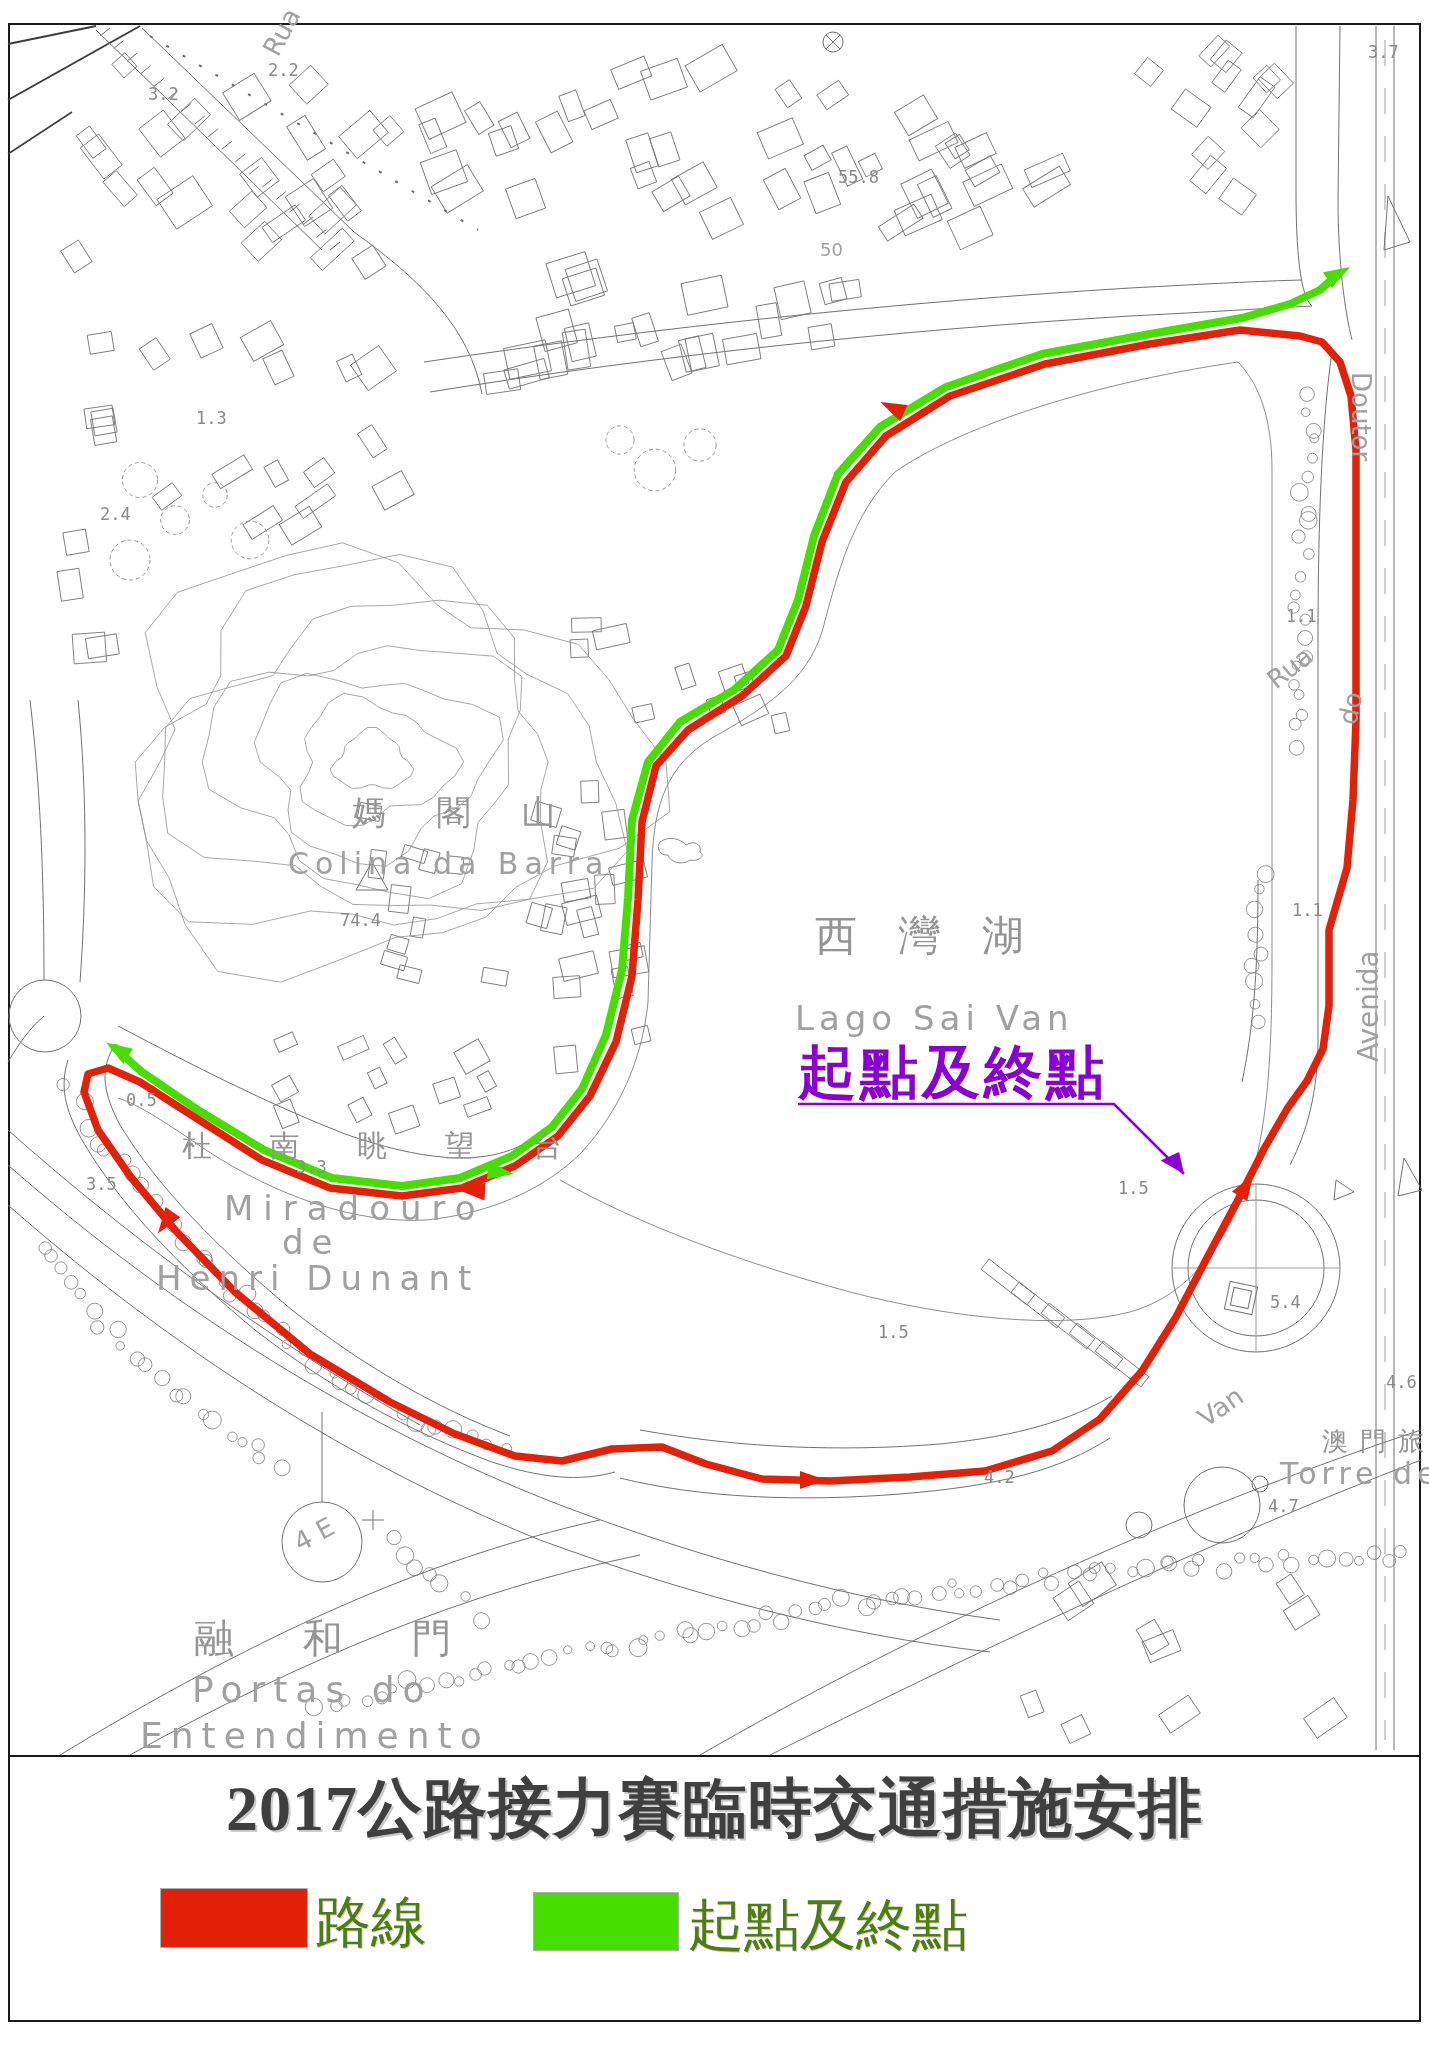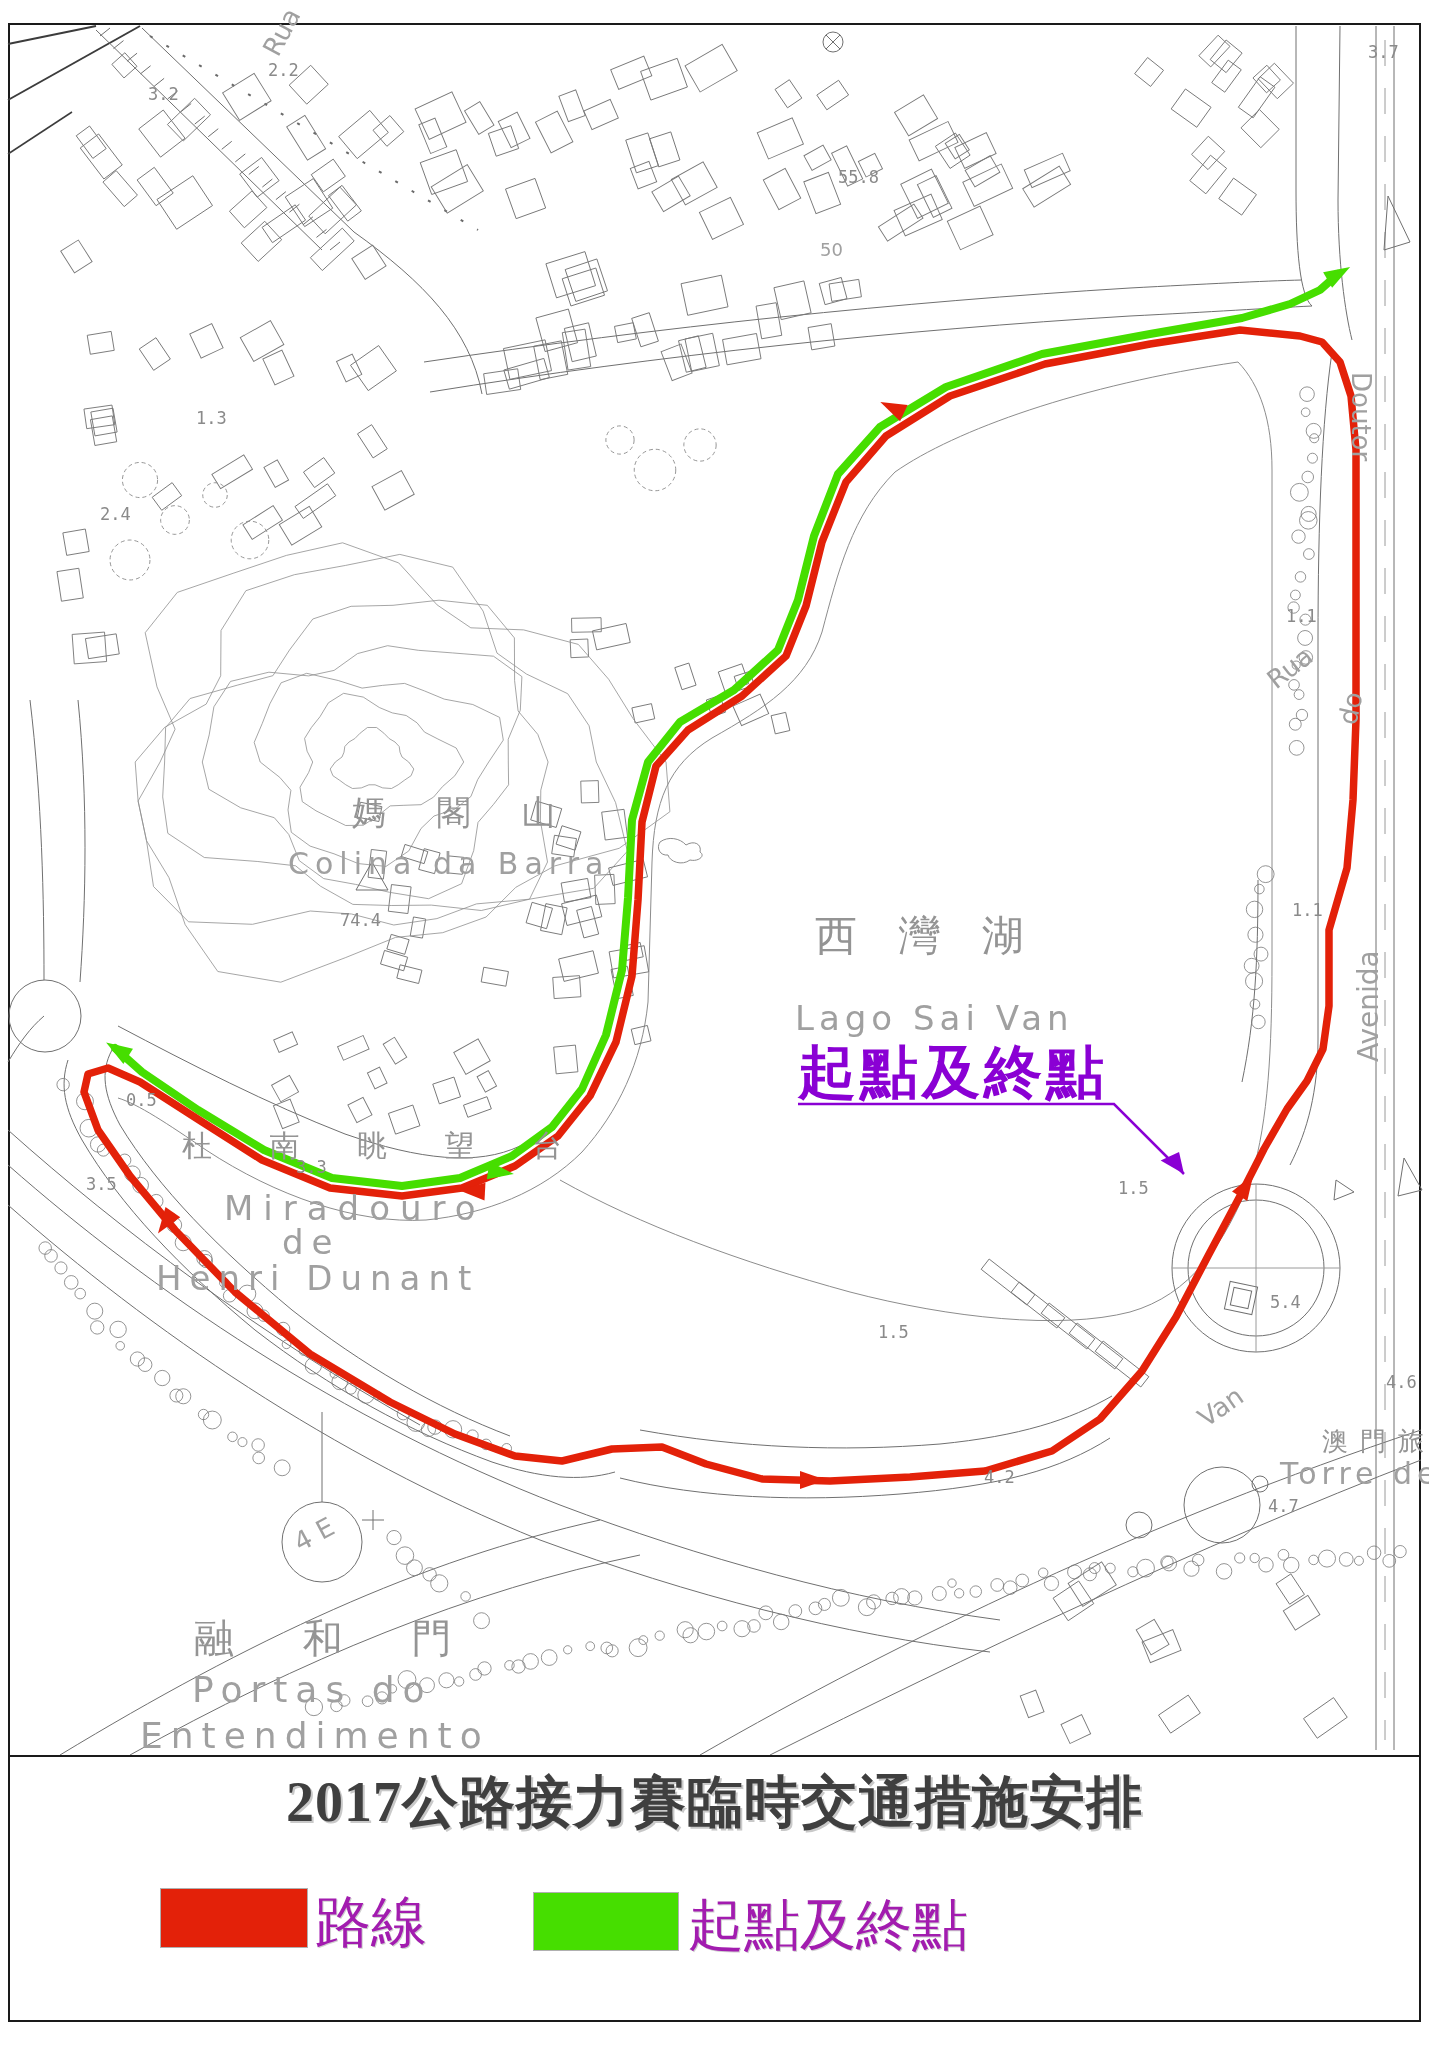--- a/index.html
+++ b/index.html
@@ -5,25 +5,25 @@
   html,body{margin:0;padding:0;background:#e8e8e8;}
   #page{position:relative;width:1429px;height:2045px;background:#ffffff;overflow:hidden;
         font-family:"DejaVu Sans",sans-serif;}
   .frame{position:absolute;background:#1a1a1a;}
   #map-wrap{position:absolute;left:0;top:0;width:1429px;height:1755px;}
   svg text{user-select:none;}
   .cad-label{fill:#949494;font-family:"DejaVu Sans",sans-serif;}
   .cad-label-light{fill:#a0a0a0;font-family:"DejaVu Sans",sans-serif;}
   #title-block{position:absolute;left:10px;top:1757px;width:1409px;height:263px;background:#fff;}
   #map-title{position:absolute;left:0;top:8px;width:100%;text-align:center;
-             font-family:"Liberation Serif","DejaVu Serif",serif;font-size:56px;font-weight:700;
+             font-family:"Liberation Serif","DejaVu Serif",serif;font-size:64px;font-weight:700;
              color:#3f3f3f;text-shadow:2px 2px 0 #c9c9c9;letter-spacing:1px;white-space:nowrap;}
   .legend-swatch{position:absolute;border:1px solid #b0b0b0;}
   .legend-label{position:absolute;font-family:Liberation Mono, monospace;
-                font-size:56px;color:#a21caf;text-shadow:1px 1px 0 #cfcfcf;white-space:nowrap;}
+                font-size:56px;color:#4d7c0f;text-shadow:1px 1px 0 #cfcfcf;white-space:nowrap;}
 </style>
 </head>
 <body>
 
 <div id="page">
 
   <div class="frame" style="left:8px;top:23px;width:1413px;height:2px;"></div>
   <div class="frame" style="left:8px;top:23px;width:2px;height:1999px;"></div>
   <div class="frame" style="left:1419px;top:23px;width:2px;height:1999px;"></div>
   <div class="frame" style="left:8px;top:2020px;width:1413px;height:2px;"></div>

